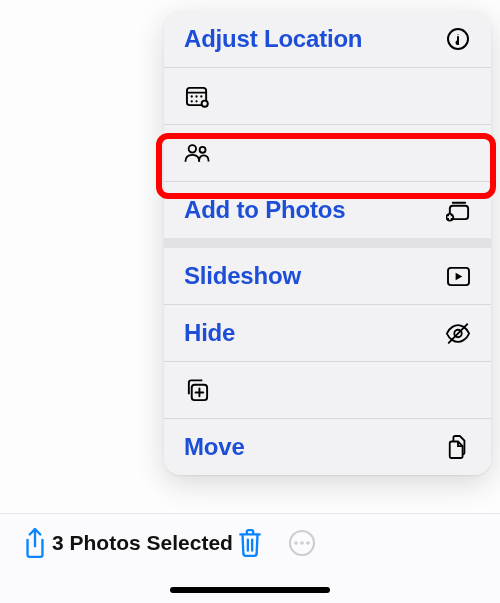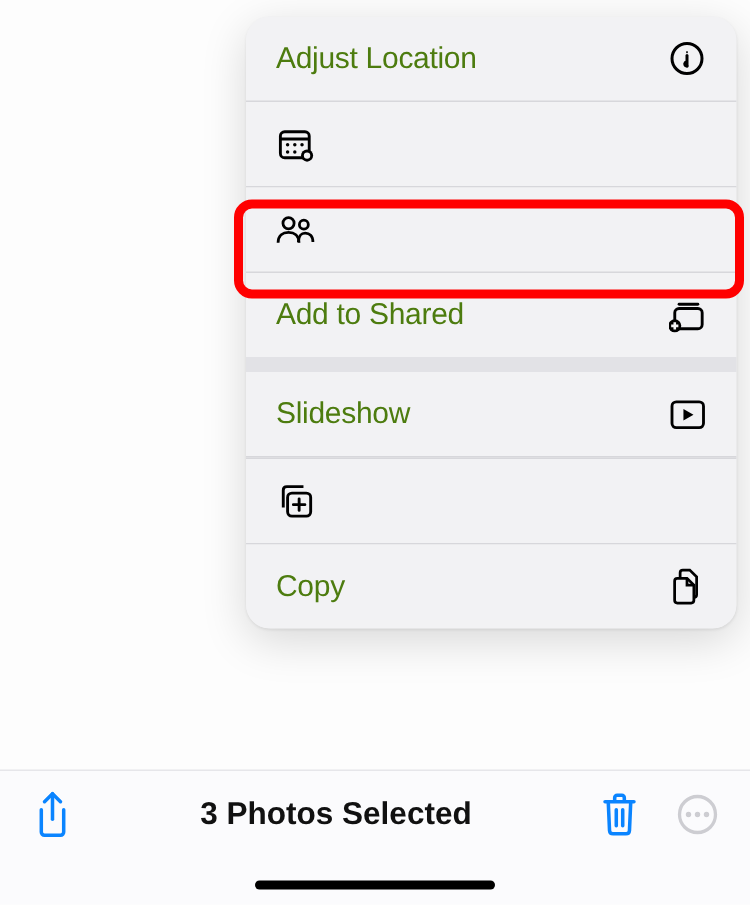--- a/index.html
+++ b/index.html
@@ -28,24 +28,24 @@
   .menu-item {
     display: flex;
     align-items: center;
     justify-content: space-between;
     padding: 0 20px;
     height: 56px;
     background: #f2f2f4;
     cursor: pointer;
   }
   .menu-item .label {
-    font-size: 20px;
-    font-weight: 400;
+    font-size: 24px;
+    font-weight: 700;
     letter-spacing: -0.2px;
-    color: #4d7c0f;
+    color: #1d4ed8;
   }
   .menu-item .icon {
     flex: 0 0 auto;
     display: inline-flex;
     width: 26px;
     height: 26px;
     align-items: center;
     justify-content: center;
     color: #000;
   }
@@ -68,21 +68,20 @@
     left: 0;
     right: 0;
     bottom: 0;
     height: 89px;
     background: #fbfbfd;
     border-top: 1px solid #e6e6ea;
   }
   .toolbar-row {
     display: flex;
     align-items: center;
-    justify-content: space-between;
     padding: 0 18px;
     height: 58px;
   }
   .toolbar-title {
     font-size: 21px;
     font-weight: 700;
     color: #111;
     text-align: center;
   }
   .tb-btn {
@@ -165,21 +164,21 @@
         <path d="M1.5 21 C1.5 15.5 5 13.5 9 13.5 C13 13.5 16.5 15.5 16.5 21"></path>
         <circle cx="20" cy="8" r="3.2"></circle>
         <path d="M16 20.5 C16.5 15.5 18 14 21 14 C24 14 26.5 16 26.5 20.5"></path>
       </svg>
     </span>
   </div>
 
   <div class="sep-thin"></div>
 
   <div class="menu-item">
-    <span class="label">Add to Shared</span>
+    <span class="label">Add to Photos</span>
     <span class="icon">
       <svg viewBox="0 0 26 26" width="25" height="25" fill="none" stroke="currentColor" stroke-width="2">
         <rect x="4" y="8" width="19" height="14" rx="3"></rect>
         <path d="M7 5 L20 5" stroke-linecap="round"></path>
         <circle cx="4" cy="20" r="4.5" fill="currentColor" stroke="none"></circle>
         <path d="M4 17.5 L4 22.5 M1.5 20 L6.5 20" stroke="#f2f2f4" stroke-width="1.8"></path>
       </svg>
     </span>
   </div>
 
@@ -190,37 +189,47 @@
     <span class="icon">
       <svg viewBox="0 0 26 22" width="25" height="21" fill="none" stroke="currentColor" stroke-width="2">
         <rect x="2" y="2" width="22" height="18" rx="3"></rect>
         <path d="M10 7 L17 11 L10 15 Z" fill="currentColor" stroke="none"></path>
       </svg>
     </span>
   </div>
 
   <div class="sep-thin"></div>
 
+  <div class="menu-item">
+    <span class="label">Hide</span>
+    <span class="icon">
+      <svg viewBox="0 0 28 24" width="27" height="23" fill="none" stroke="currentColor" stroke-width="2">
+        <path d="M2 12 C5 5 11 3 14 3 C17 3 23 5 26 12 C23 19 17 21 14 21 C11 21 5 19 2 12 Z"></path>
+        <circle cx="14" cy="12" r="4"></circle>
+        <line x1="4" y1="22" x2="24" y2="2" stroke-linecap="round"></line>
+      </svg>
+    </span>
+  </div>
 
   <div class="sep-thin"></div>
 
   <div class="menu-item">
     <span class="icon">
       <svg viewBox="0 0 26 26" width="25" height="25" fill="none" stroke="currentColor" stroke-width="2">
         <rect x="7" y="7" width="16" height="16" rx="3"></rect>
         <path d="M4 17 L4 5 C4 3.5 5 2.5 6.5 2.5 L18 2.5"></path>
         <path d="M15 11 L15 19 M11 15 L19 15" stroke-linecap="round"></path>
       </svg>
     </span>
   </div>
 
   <div class="sep-thin"></div>
 
   <div class="menu-item">
-    <span class="label">Copy</span>
+    <span class="label">Move</span>
     <span class="icon">
       <svg viewBox="0 0 24 28" width="22" height="26" fill="none" stroke="currentColor" stroke-width="2">
         <path d="M7 8 L7 4 C7 2.8 7.8 2 9 2 L14 2 L19 7 L19 20 C19 21.2 18.2 22 17 22"></path>
         <path d="M5 8 L12 8 L17 13 L17 24 C17 25.2 16.2 26 15 26 L5 26 C3.8 26 3 25.2 3 24 L3 10 C3 8.8 3.8 8 5 8 Z"></path>
         <path d="M12 8 L12 13 L17 13"></path>
       </svg>
     </span>
   </div>
 
 </div>

